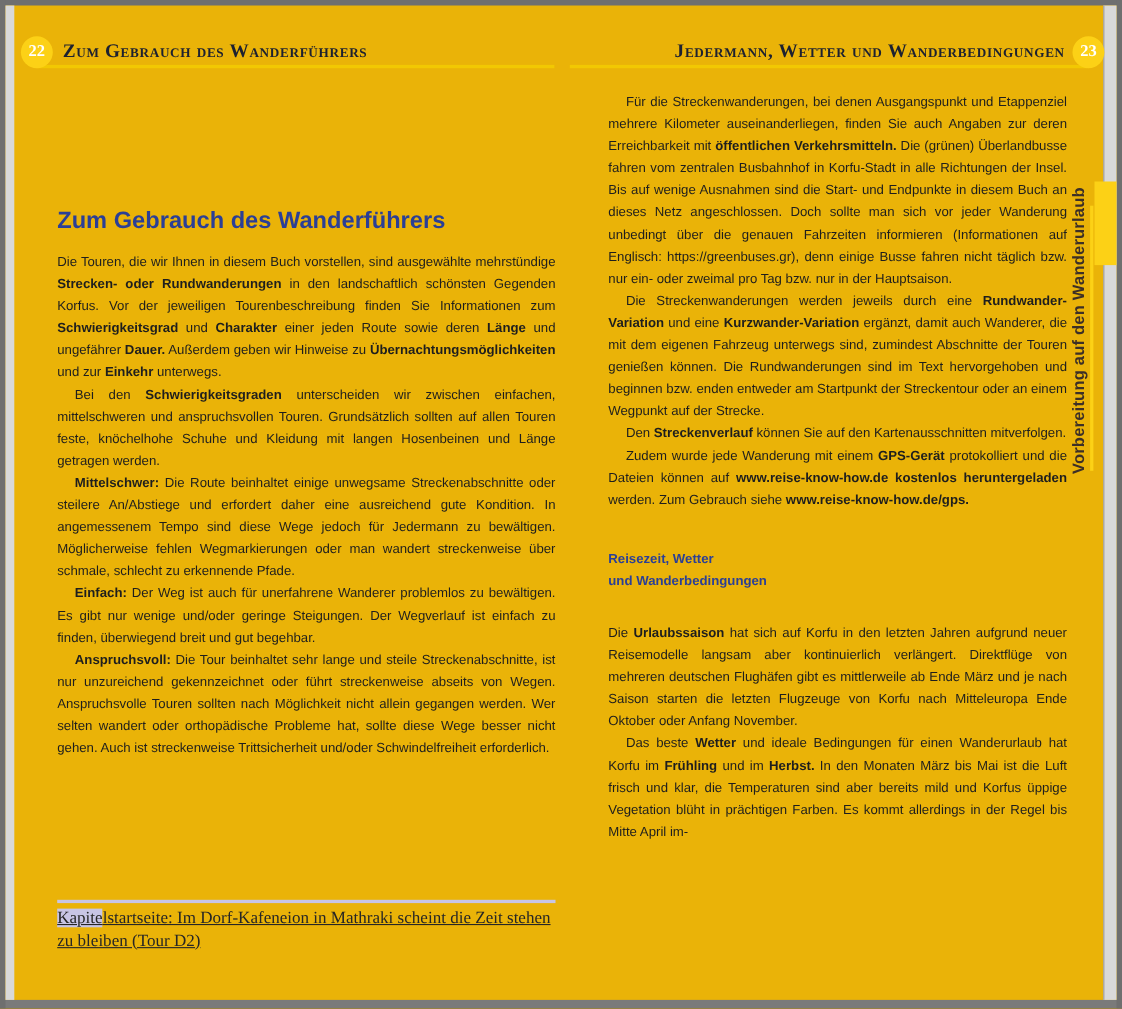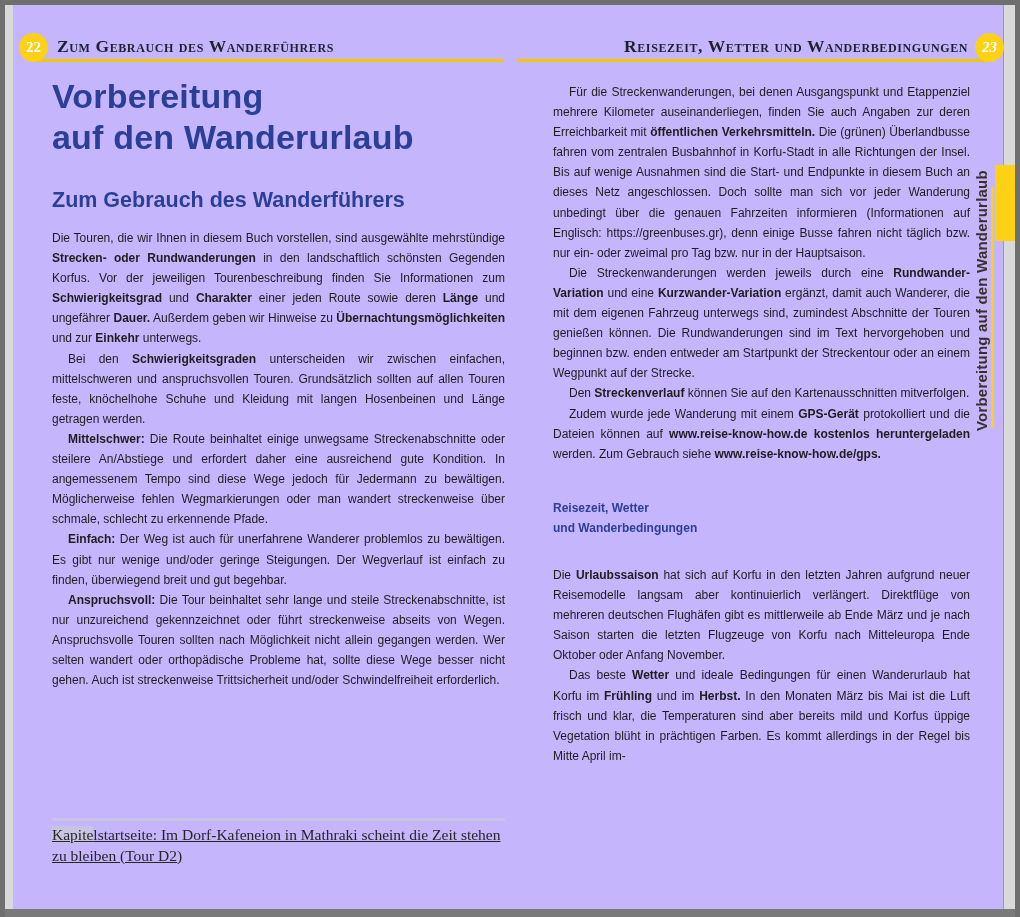--- a/index.html
+++ b/index.html
@@ -6,21 +6,21 @@
     --accent-yellow:#fcd116;
     --rule-yellow:#f2c802;
     --heading-blue:#2b3f96;
     --header-text:#1d2130;
     --body-text:#1e1e1e;
     --tab-text:#3c2f27;
     --caption-highlight:#c8c5e4;
   }
   html,body{margin:0;padding:0;background:#4a4a4a;}
   .scan{
-    position:relative;width:1020px;height:917px;background:#c4b5fd;
+    position:relative;width:1020px;height:917px;background:#eab308;
     font-family:"Liberation Sans",sans-serif;overflow:hidden;
   }
   
   .edge{position:absolute;background:#6f6f6f;}
   .edge.top{left:0;top:0;width:1020px;height:5px;}
   .edge.bottom{left:0;bottom:0;width:1020px;height:8px;background:#7a7a7a;}
   .edge.left{left:0;top:0;width:5px;height:917px;}
   .edge.right{right:0;top:0;width:5px;height:917px;}
   .strip{position:absolute;top:5px;bottom:8px;background:#d9d9d9;}
   .strip.left{left:5px;width:8px;}
@@ -37,21 +37,21 @@
   .hdr-rule{position:absolute;height:3px;background:var(--rule-yellow);top:59px;}
   .hdr-rule.left{left:34px;width:470px;}
   .hdr-rule.right{left:518px;width:470px;}
   .page-badge{
     position:absolute;top:33px;width:29px;height:29px;border-radius:50%;
     background:var(--accent-yellow);color:#ffffff;font-family:"Liberation Serif",serif;
     font-weight:bold;font-size:15px;display:flex;align-items:center;justify-content:center;
     z-index:2;
   }
   .badge-left{left:19px;}
-  .badge-right{right:16px;font-style:italic;}
+  .badge-right{right:16px;}
 
   
   .title{
     position:absolute;left:52px;top:76px;color:var(--heading-blue);
     font-weight:bold;font-size:34px;line-height:41px;letter-spacing:.2px;
   }
   .subheading{
     position:absolute;left:52px;top:188px;color:var(--heading-blue);
     font-weight:bold;font-size:21.5px;
   }
@@ -94,26 +94,22 @@
   <div class="edge right"></div>
   <div class="strip left"></div>
   <div class="strip right"></div>
 
   <div class="hdr-rule left"></div>
   <div class="page-badge badge-left">22</div>
   <div class="chapter-header hdr-left">Zum Gebrauch des Wanderführers</div>
 
   <div class="hdr-rule right"></div>
   <div class="page-badge badge-right">23</div>
-  <div class="chapter-header hdr-right">Reisezeit, Wetter und Wanderbedingungen</div>
+  <div class="chapter-header hdr-right">Jedermann, Wetter und Wanderbedingungen</div>
 
-  <div class="title">
-    <div>Vorbereitung</div>
-    <div>auf den Wanderurlaub</div>
-  </div>
   <div class="subheading">Zum Gebrauch des Wanderführers</div>
   <div class="bodycol col-left">
       <p><span>Die Touren, die wir Ihnen in diesem Buch vorstellen, sind ausgewählte mehrstündige </span><span class="b">Strecken- oder Rundwanderungen</span><span> in den landschaftlich schönsten Gegenden Korfus. Vor der jeweiligen Tourenbeschreibung finden Sie Informationen zum </span><span class="b">Schwierigkeitsgrad</span><span> und </span><span class="b">Charakter</span><span> einer jeden Route sowie deren </span><span class="b">Länge</span><span> und ungefährer </span><span class="b">Dauer.</span><span> Außerdem geben wir Hinweise zu </span><span class="b">Übernachtungsmöglichkeiten</span><span> und zur </span><span class="b">Einkehr</span><span> unterwegs.</span></p>
       <p class="indent"><span>Bei den </span><span class="b">Schwierigkeitsgraden</span><span> unterscheiden wir zwischen einfachen, mittelschweren und anspruchsvollen Touren. Grundsätzlich sollten auf allen Touren feste, knöchelhohe Schuhe und Kleidung mit langen Hosenbeinen und Länge getragen werden.</span></p>
       <p class="indent"><span class="b">Mittelschwer:</span><span> Die Route beinhaltet einige unwegsame Streckenabschnitte oder steilere An/Abstiege und erfordert daher eine ausreichend gute Kondition. In angemessenem Tempo sind diese Wege jedoch für Jedermann zu bewältigen. Möglicherweise fehlen Wegmarkierungen oder man wandert streckenweise über schmale, schlecht zu erkennende Pfade.</span></p>
       <p class="indent"><span class="b">Einfach:</span><span> Der Weg ist auch für unerfahrene Wanderer problemlos zu bewältigen. Es gibt nur wenige und/oder geringe Steigungen. Der Wegverlauf ist einfach zu finden, überwiegend breit und gut begehbar.</span></p>
       <p class="indent"><span class="b">Anspruchsvoll:</span><span> Die Tour beinhaltet sehr lange und steile Streckenabschnitte, ist nur unzureichend gekennzeichnet oder führt streckenweise abseits von Wegen. Anspruchsvolle Touren sollten nach Möglichkeit nicht allein gegangen werden. Wer selten wandert oder orthopädische Probleme hat, sollte diese Wege besser nicht gehen. Auch ist streckenweise Trittsicherheit und/oder Schwindelfreiheit erforderlich.</span></p>
     </div>
   <div class="caption"><span class="hl">Kapite</span><span>lstartseite: Im Dorf-Kafeneion in Mathraki scheint die Zeit stehen zu bleiben (Tour D2)</span></div>
 

